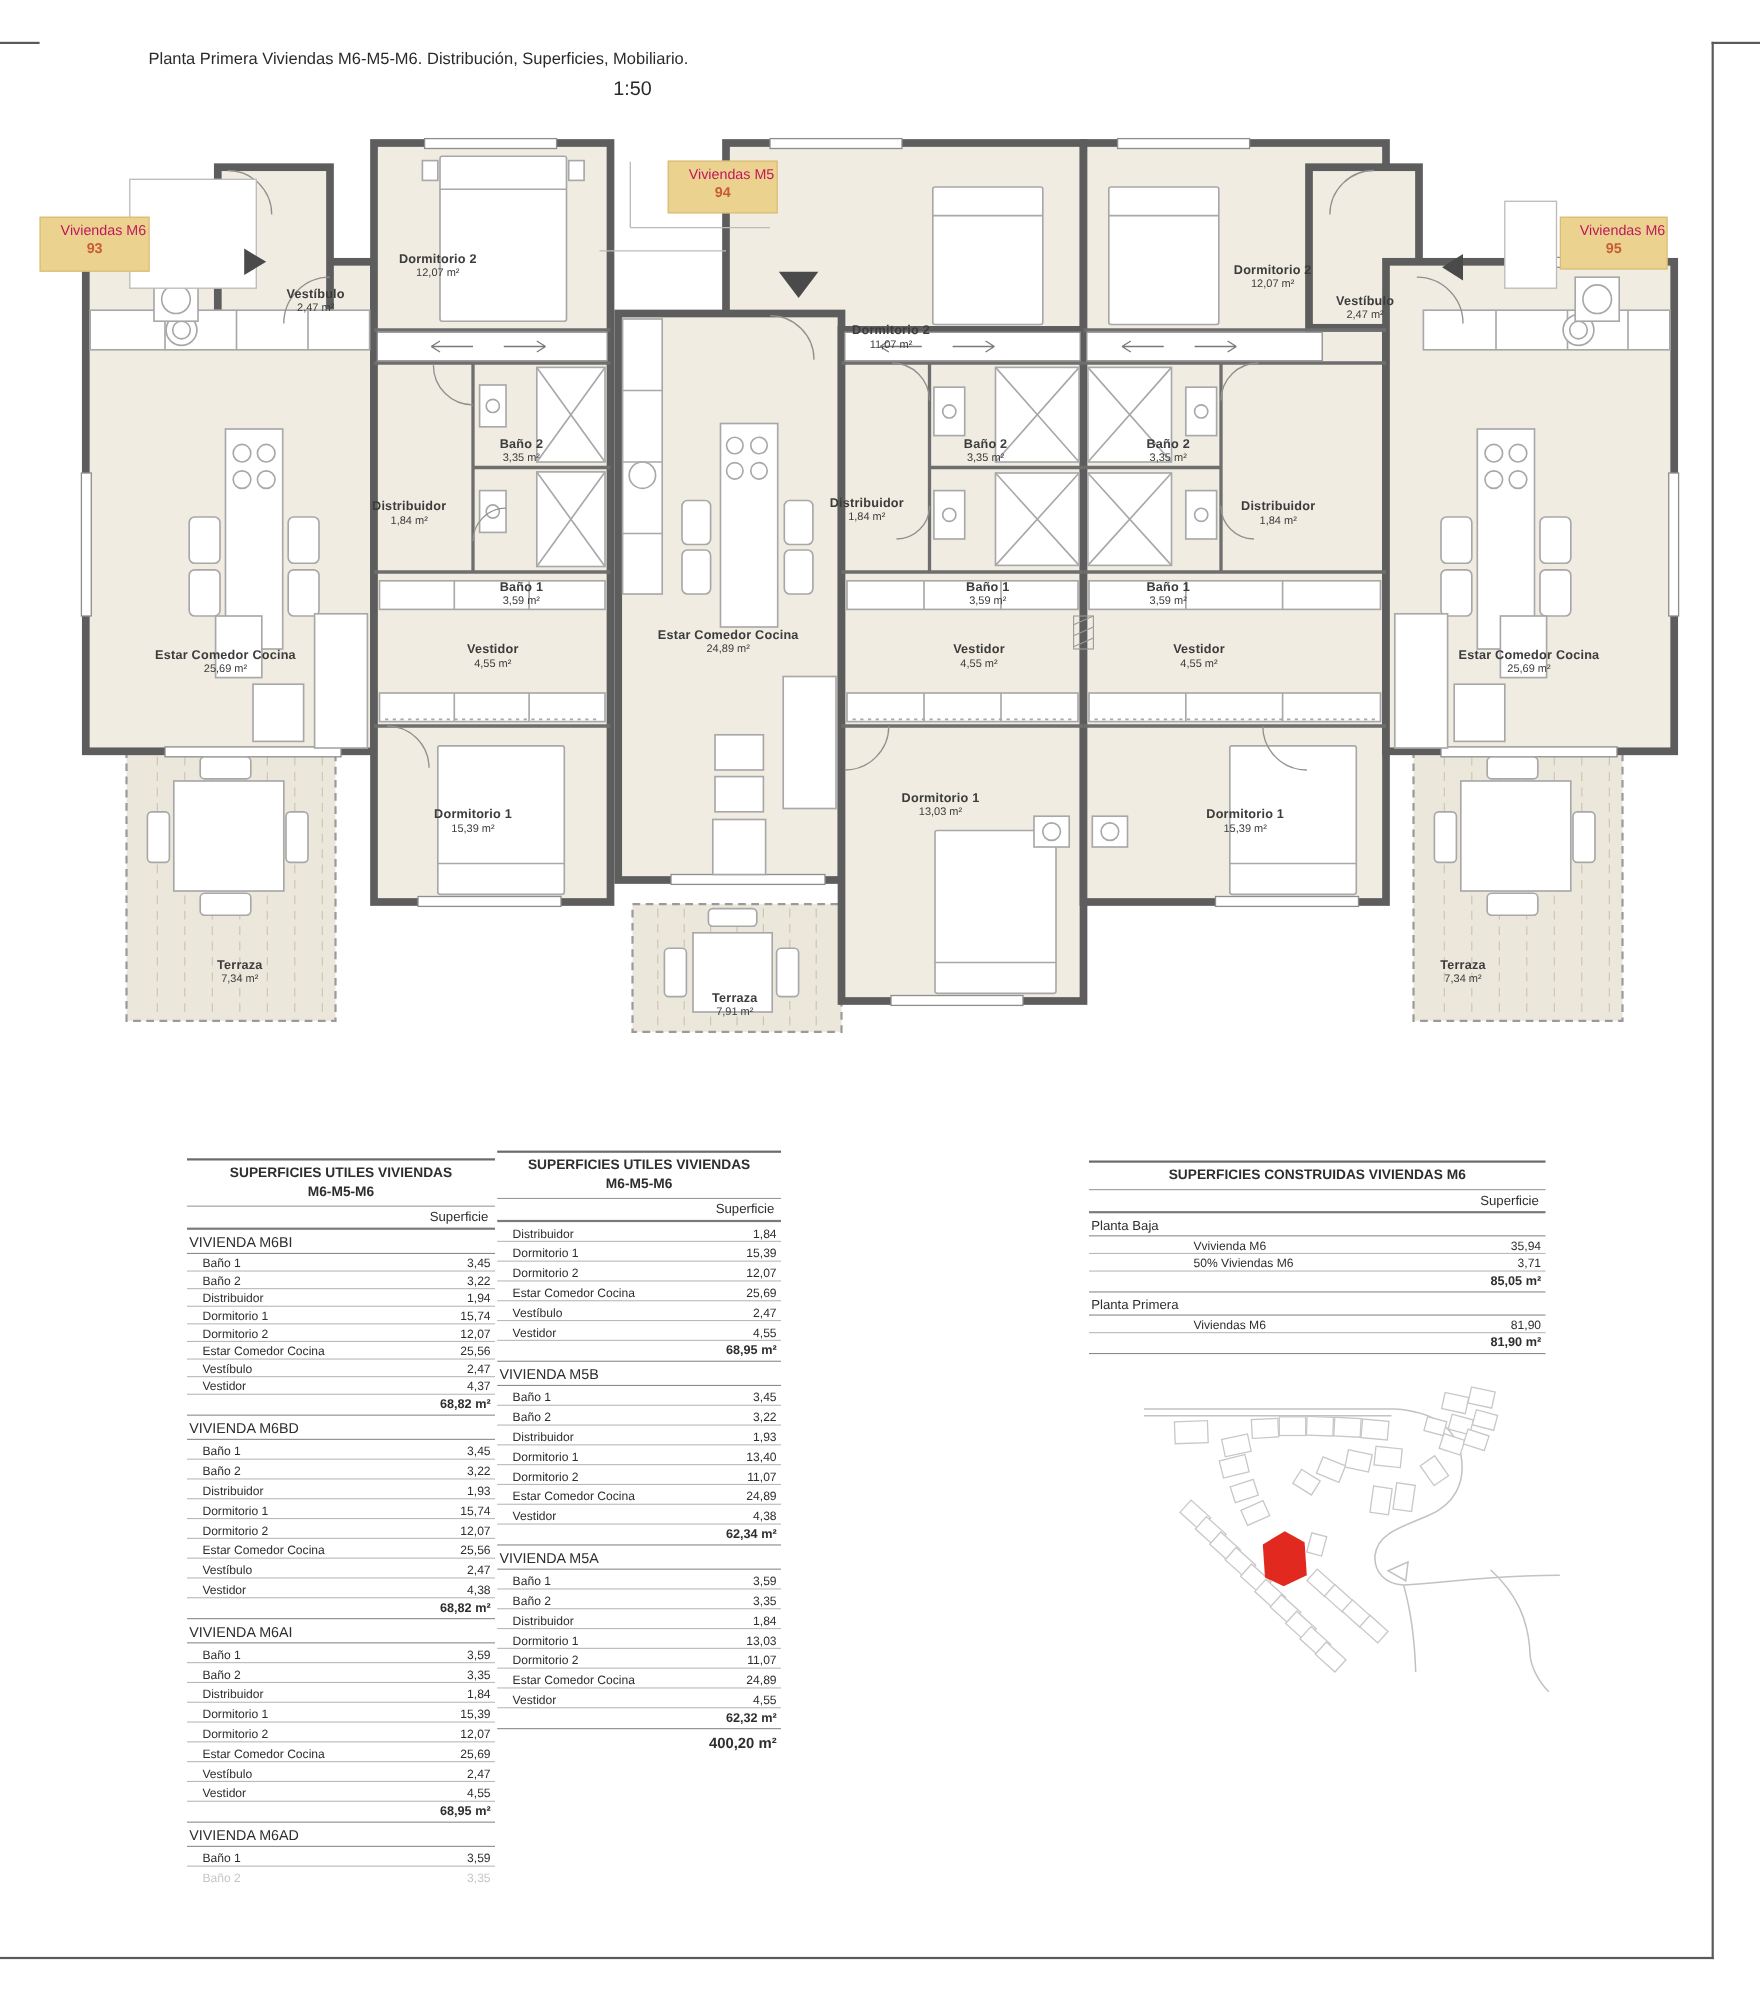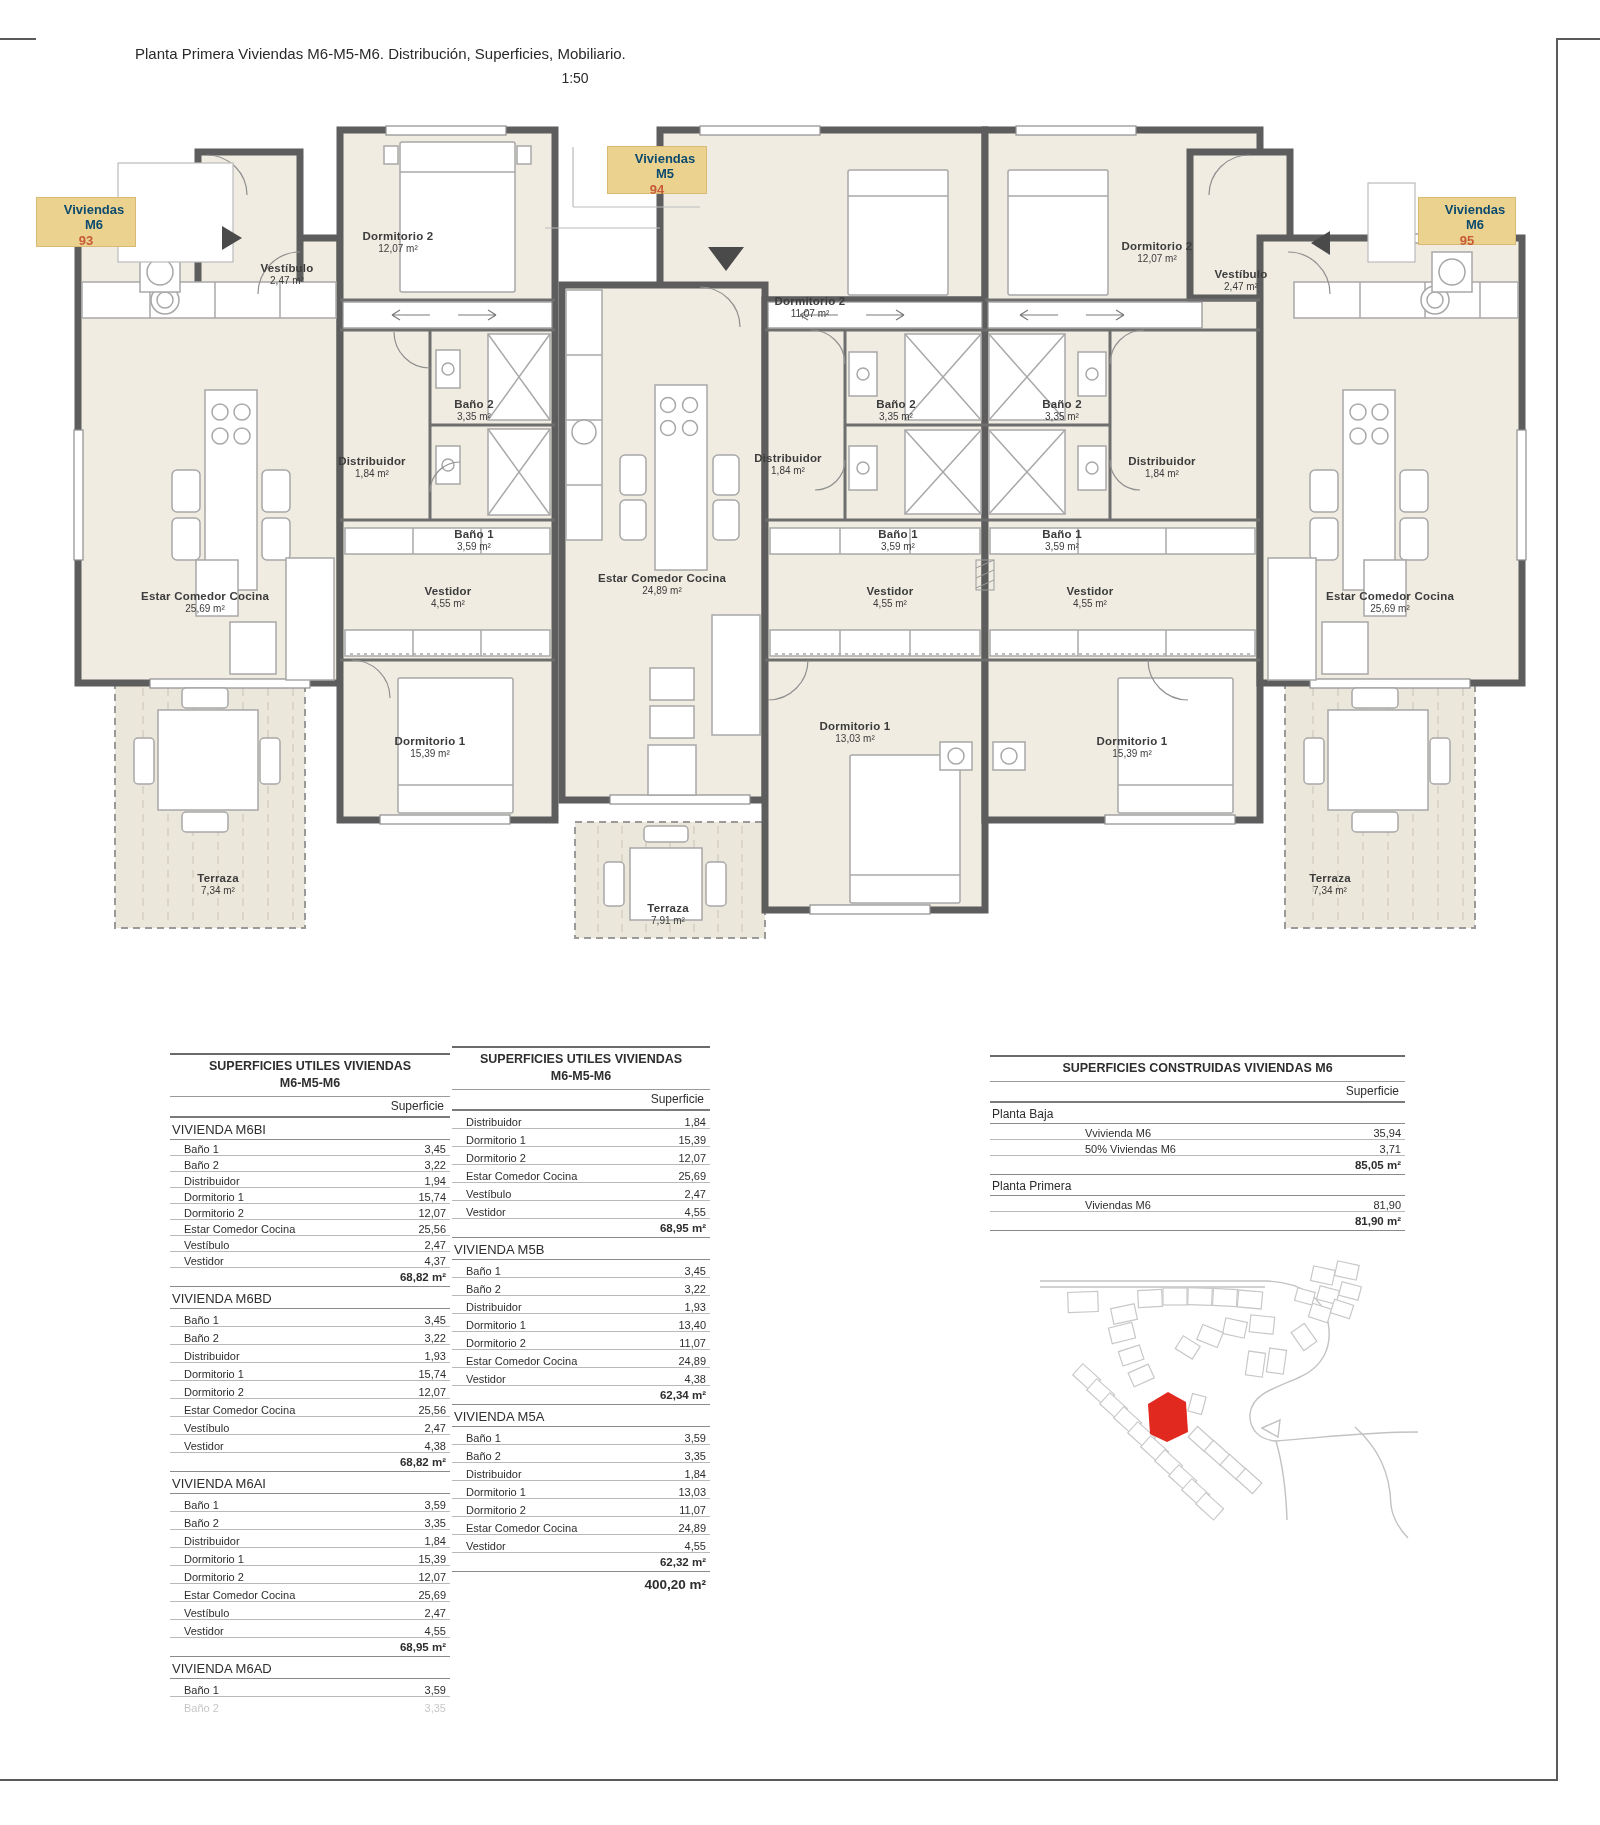--- a/index.html
+++ b/index.html
@@ -1,25 +1,25 @@
 <!DOCTYPE html>
 <html><head>
 <meta charset="utf-8">
 <style>
   html,body{margin:0;padding:0;background:#fff;}
   .sheet{position:relative;width:1600px;height:1825px;background:#fff;overflow:hidden;
          font-family:"Liberation Sans",sans-serif;color:#222;}
   .sheet-title{position:absolute;left:135px;top:45px;font-size:15px;color:#2a2a2a;white-space:nowrap;}
-  .sheet-scale{position:absolute;left:540px;top:70px;width:70px;text-align:center;font-size:14px;color:#2a2a2a;}
+  .sheet-scale{position:absolute;left:540px;top:70px;width:70px;text-align:center;font-size:18px;color:#2a2a2a;}
   .frame{position:absolute;background:#5a5a5a;}
   .plan-svg{position:absolute;left:0;top:0;}
   .site-svg{position:absolute;left:1030px;top:1245px;}
   .badge{position:absolute;background:#ecd28f;border:1px solid #d8ba74;box-sizing:border-box;
          text-align:center;padding-top:5px;}
-  .badge .bl{font-size:13px;font-weight:bold;color:#0c4a6e;line-height:1.15;margin-left:16px;}
+  .badge .bl{font-size:13px;font-weight:normal;color:#be185d;line-height:1.15;margin-left:16px;}
   .badge .bn{font-size:13px;font-weight:bold;color:#c75b39;}
   .room-label{position:absolute;transform:translateX(-50%);text-align:center;color:#3c3c3c;white-space:nowrap;}
   .room-label .rn{font-size:11.5px;font-weight:bold;letter-spacing:.2px;}
   .room-label .ra{font-size:10px;margin-top:1px;}
   .table{position:absolute;box-sizing:border-box;color:#2e2e2e;background:#fff;}
   .t-title{border-top:2px solid #6a6a6a;border-bottom:1px solid #9a9a9a;text-align:center;
            font-weight:bold;font-size:12.5px;padding:3px 0 4px;line-height:1.35;}
   .t-colhdr{text-align:right;font-size:12px;padding:2px 6px 3px;border-bottom:2px solid #7a7a7a;}
   .t-sec{font-weight:normal;font-size:13px;padding:4px 2px 2px;border-bottom:1px solid #8a8a8a;}
   .con .t-sec{font-weight:normal;font-size:12px;}

